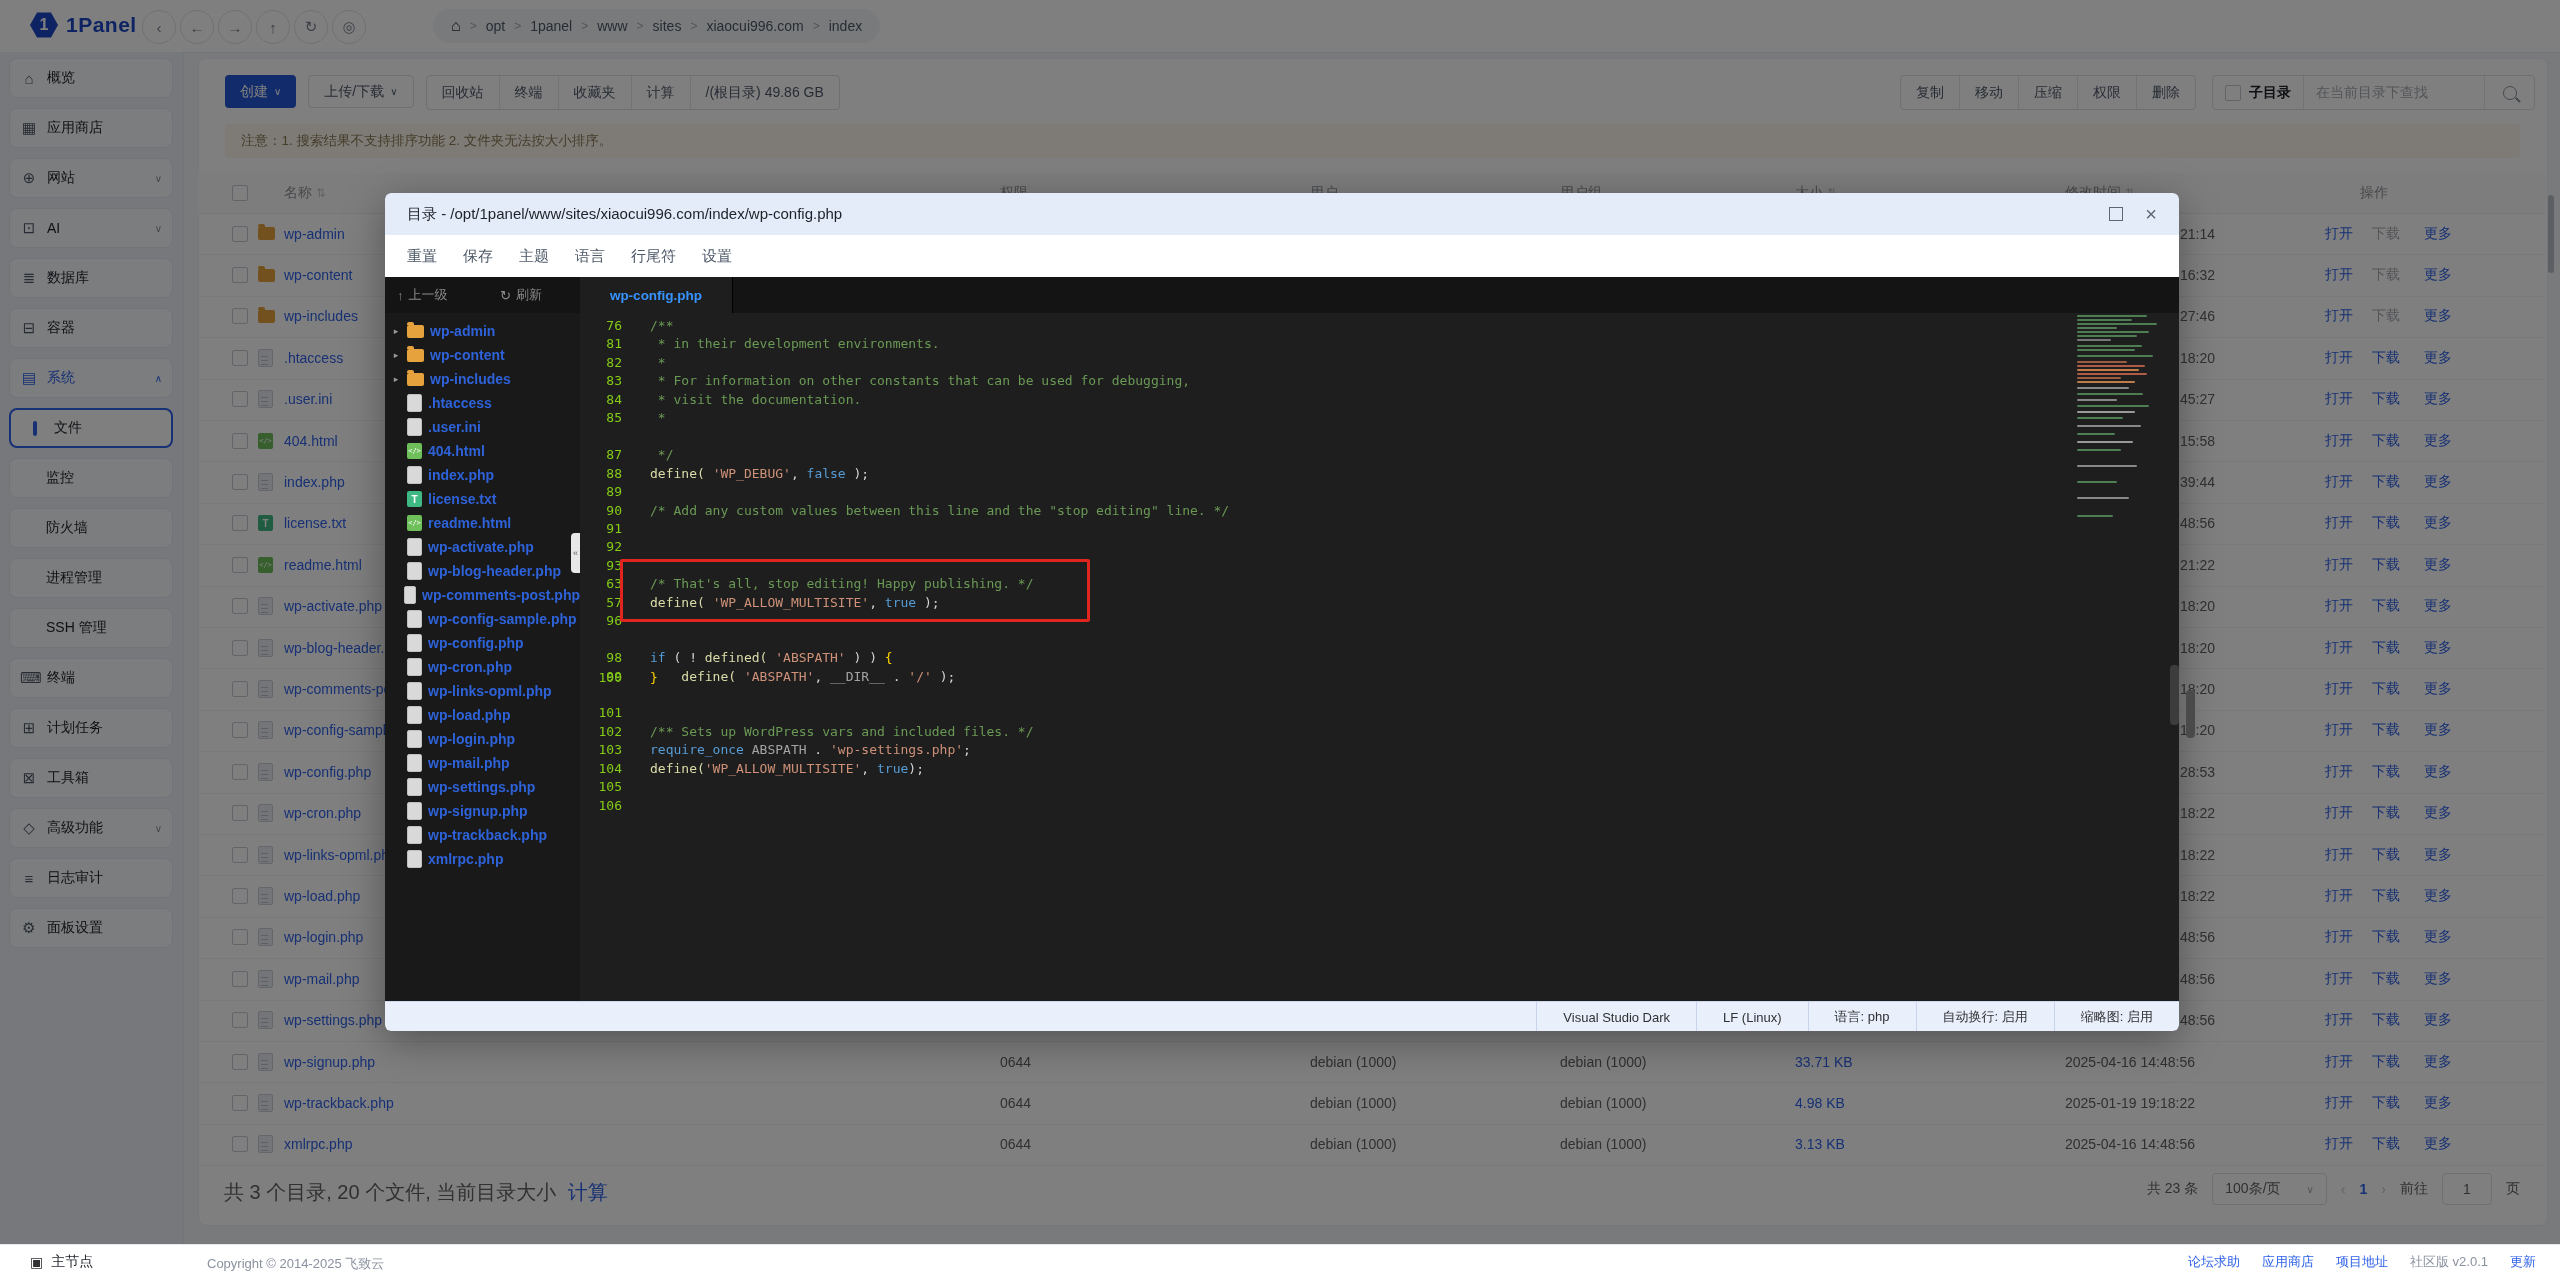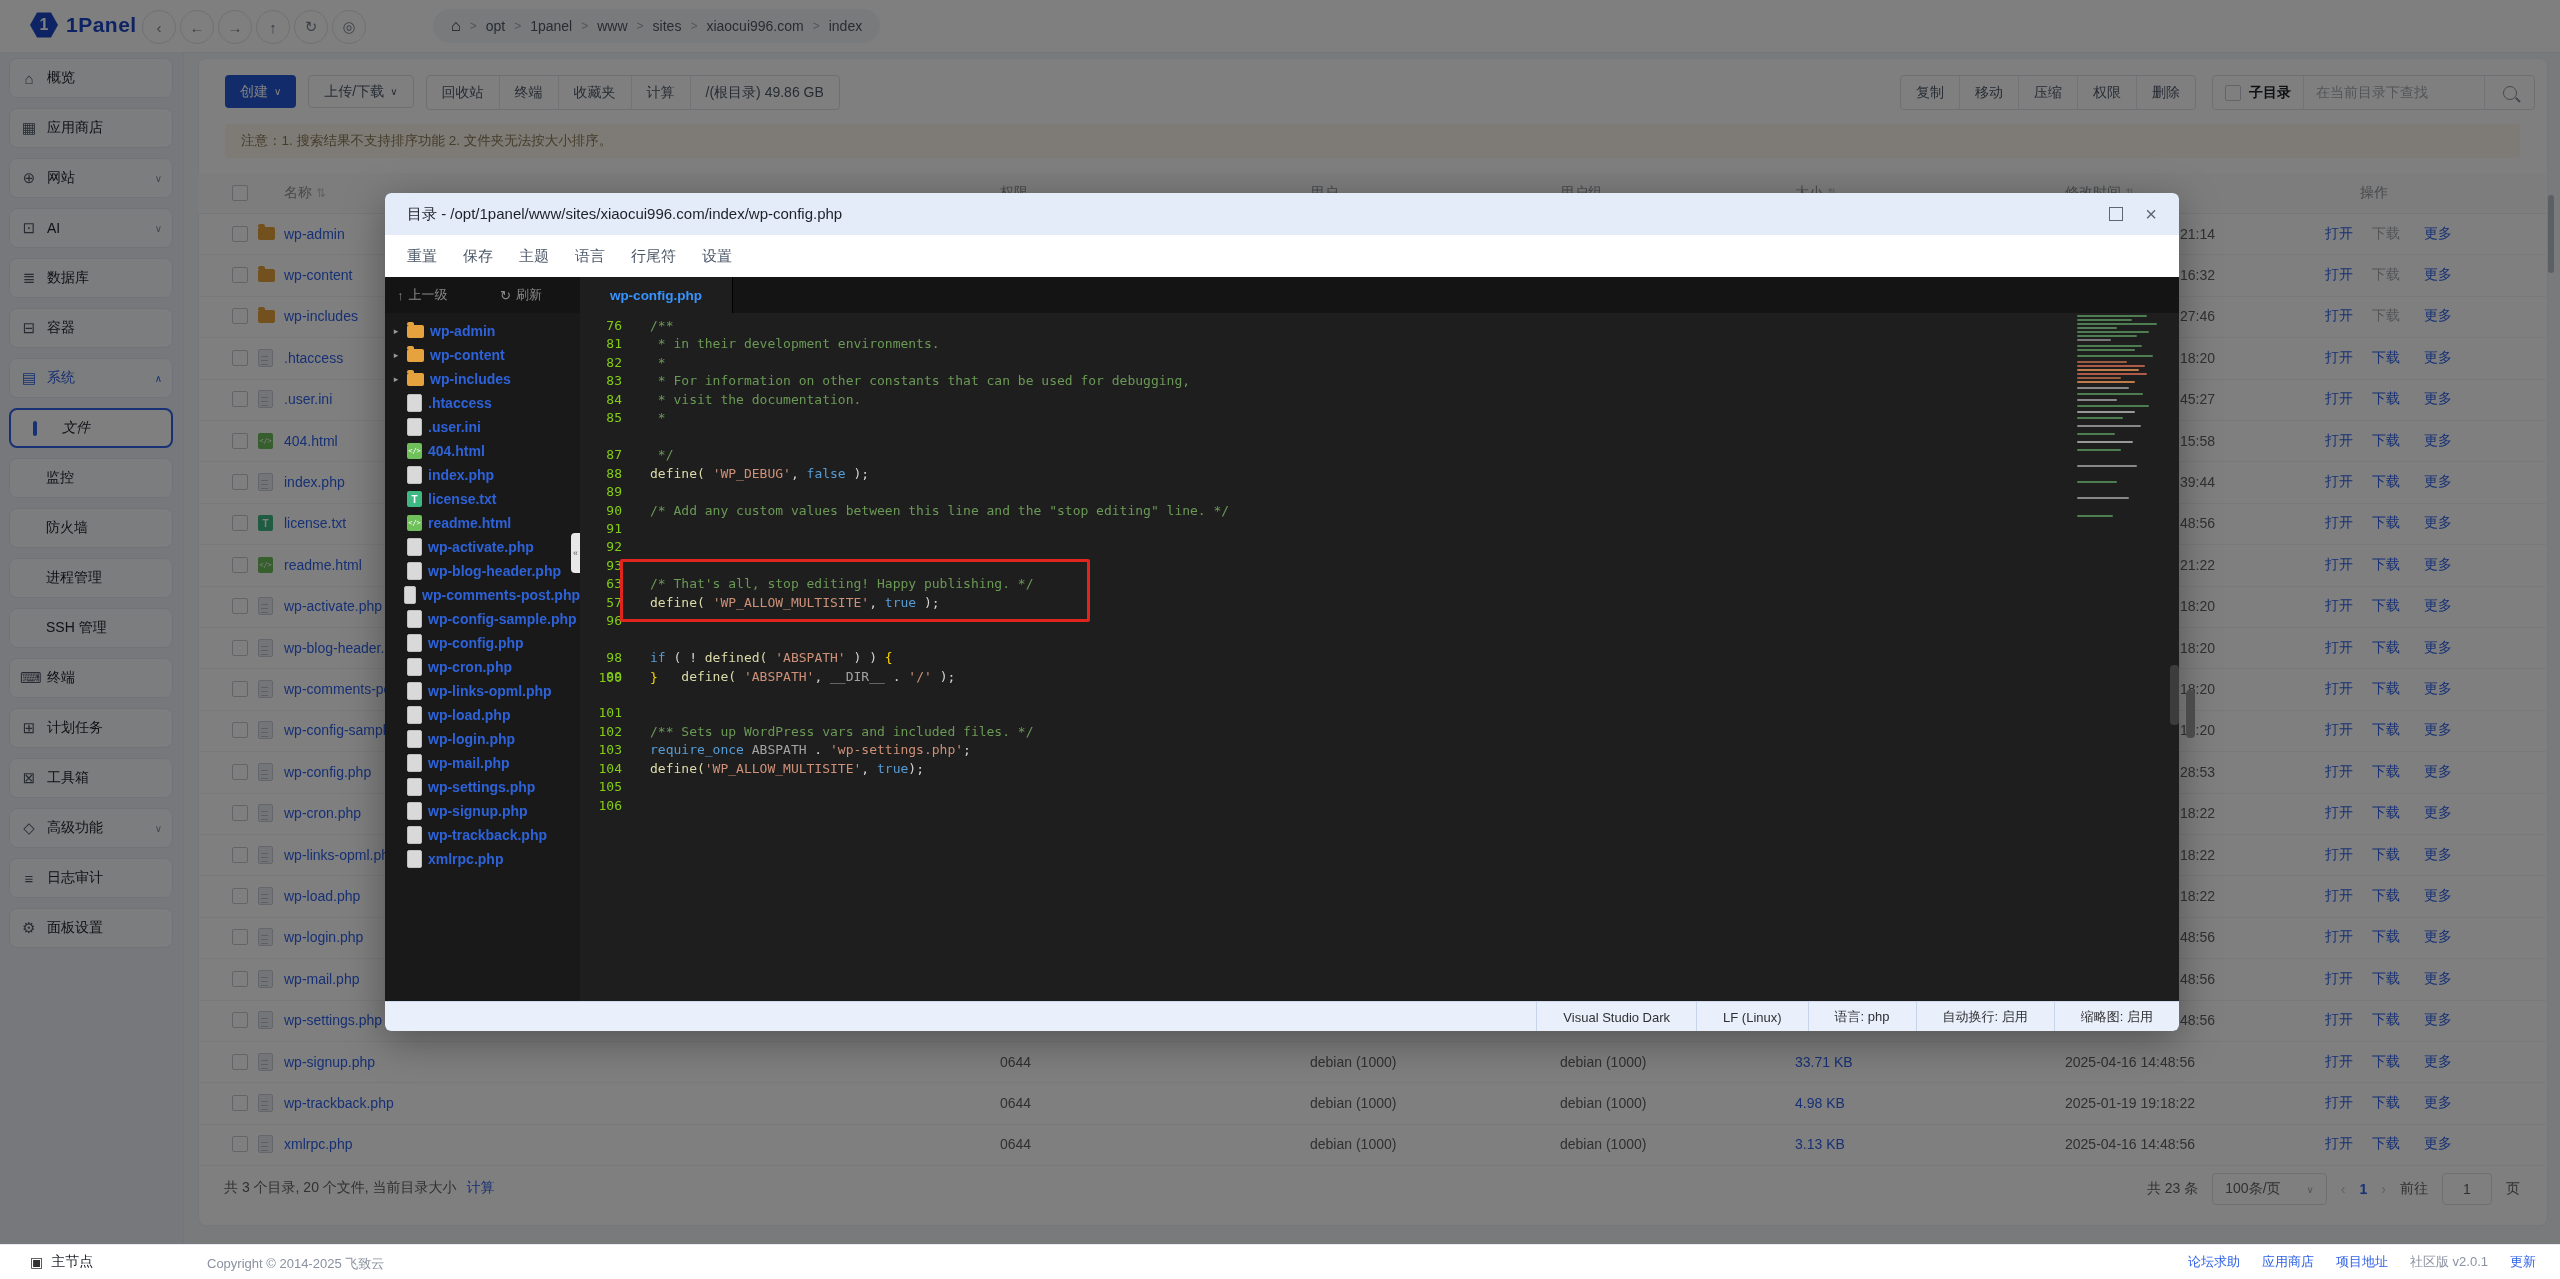--- a/index.html
+++ b/index.html
@@ -23,21 +23,21 @@
   
   #sidebar{left:0;top:52px;width:183px;height:1192px;background:#eef1f7;border-right:1px solid #e3e8f0;}
   .side-item{position:absolute;left:9px;width:164px;height:40px;border:1px solid #e2e7f0;border-radius:8px;
              background:rgba(255,255,255,.65);display:flex;align-items:center;padding:0 10px;box-sizing:border-box;gap:9px;}
   .side-item .lab{font-size:14px;color:#1d2129;}
   .side-item .ic{width:18px;text-align:center;font-size:15px;color:#4e5969;}
   .side-item .chev{margin-left:auto;font-size:10px;color:#86909c;}
   .side-item.group-active .lab,.side-item.group-active .ic,.side-item.group-active .chev{color:#2f62e8;}
   .side-item.sub .lab{margin-left:26px;}
   .side-item.active{border:2px solid #2f62e8;background:#fff;}
-  .side-item.active .lab{margin-left:16px;font-style:italic;}
+  .side-item.active .lab{margin-left:8px;}
   .blue-bar{width:4px;height:15px;background:#2f62e8;border-radius:2px;margin-left:12px;}
   
   #card{left:198px;top:58px;width:2348px;height:1166px;background:#fff;border-radius:8px;border:1px solid #eceff5;}
   .btn{display:inline-flex;align-items:center;justify-content:center;height:33px;border-radius:4px;
        font-size:14px;box-sizing:border-box;padding:0 15px;gap:6px;}
   .btn-primary{background:#2557d6;color:#fff;}
   .btn-plain{border:1px solid #dcdfe6;background:#fff;color:#4e5969;}
   .btn-group{display:inline-flex;height:33px;border:1px solid #dcdfe6;border-radius:4px;overflow:hidden;background:#fff;}
   .btn-group .cell{display:flex;align-items:center;padding:0 15px;font-size:14px;color:#4e5969;border-right:1px solid #e4e7ed;}
   .btn-group .cell:last-child{border-right:none;}
@@ -620,21 +620,21 @@
         <div class="tcell bluelink" style="left: 1597px;">3.13 KB</div>
         <div class="tcell" style="left: 1867px; width: 150px;">2025-04-16 14:48:56</div>
         <div class="tcell oplink bluelink" style="left: 2127px;">打开</div>
         <div class="tcell oplink bluelink" style="left: 2174px;">下载</div>
         <div class="tcell oplink bluelink" style="left: 2226px;">更多</div>
       </div>
     </div>
   <div id="tblscroll" class="abs"></div>
 
   <div id="pagebar" class="abs">
-    <div class="abs" style="left:26px;top:14px;font-size:14px;color:#606266;">
+    <div class="abs" style="left:26px;top:14px;font-size:20px;color:#606266;">
       <span>共 3 个目录, 20 个文件, 当前目录大小</span>
       <span class="bluelink" style="margin-left:6px;">计算</span>
     </div>
     <div class="pag">
       <span>共 23 条</span>
       <span class="pselect">
         <span>100条/页</span>
           <span class="chev-s" style="color:#a8abb2;">∨</span>
       </span>
       <span style="color:#c0c4cc;">‹</span>

